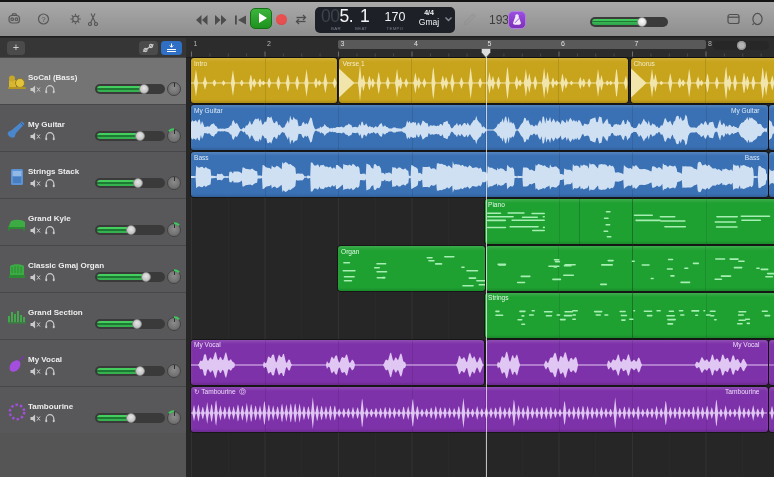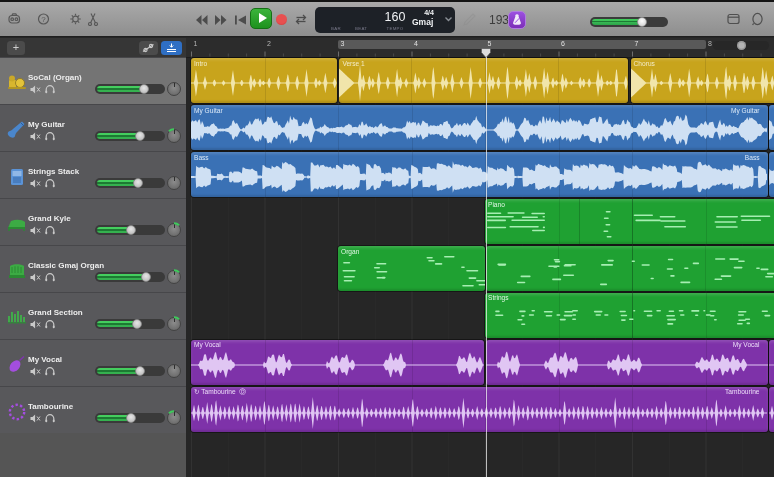--- a/index.html
+++ b/index.html
@@ -28,26 +28,27 @@
 <div class="abs" style="left:250px;top:8px;width:22px;height:21px;border-radius:5px;background:linear-gradient(#3cb43c,#1e921e);border:1px solid #157015"></div>
 <div class="abs" style="left:258.5px;top:13px;width:0;height:0;border-left:8px solid #fff;border-top:5.5px solid transparent;border-bottom:5.5px solid transparent"></div>
 <div class="abs" style="left:276px;top:14px;width:11px;height:11px;border-radius:50%;background:radial-gradient(circle at 50% 42%,#e85050 55%,#c23535)"></div>
 <svg class="abs" style="left:294px;top:14px" width="14" height="11" viewBox="0 0 14 11" fill="none" stroke="#4c4c4c" stroke-width="1.3">
       <path d="M2.5 3.5 H11"></path>
       <path d="M11.5 7.5 H3"></path>
       <path d="M9 1 l2.5 2.5 L9 6" fill="none"></path>
       <path d="M5 5 L2.5 7.5 L5 10" fill="none"></path>
     </svg>
 <div class="abs" style="left:315px;top:7px;width:140px;height:26px;border-radius:5px;background:#1d2127;"></div>
+<div class="abs" style="left:321px;top:6px;width:80px;height:22px;font-size:17.5px;color:#3c434d;white-space:nowrap;letter-spacing:-0.5px">00<span style="color:#f4f6f8">5.<span style="letter-spacing:2px"> </span>1</span></div>
 <div class="abs" style="left:331px;top:25.5px;font-size:4.4px;color:#778;letter-spacing:0.3px">BAR</div>
 <div class="abs" style="left:355px;top:25.5px;font-size:4.4px;color:#778;letter-spacing:0.3px">BEAT</div>
-<div class="abs" style="left:380px;top:9.5px;width:30px;text-align:center;font-size:12.5px;color:#f0f2f4">160</div>
+<div class="abs" style="left:380px;top:9.5px;width:30px;text-align:center;font-size:12.5px;color:#f0f2f4">170</div>
 <div class="abs" style="left:380px;top:25.5px;width:30px;text-align:center;font-size:4.4px;color:#778;letter-spacing:0.3px">TEMPO</div>
 <div class="abs" style="left:412px;top:8.5px;width:34px;text-align:center;font-size:7px;font-weight:bold;color:#f0f2f4">4/4</div>
-<div class="abs" style="left:412px;top:17px;width:34px;font-size:8.5px;font-weight:bold;color:#f0f2f4">Gmaj</div>
+<div class="abs" style="left:412px;top:17px;width:34px;text-align:center;font-size:8.5px;font-weight:normal;color:#f0f2f4">Gmaj</div>
 <svg class="abs" style="left:444px;top:15px" width="9" height="8" viewBox="0 0 9 8" fill="none" stroke="#8a8f96" stroke-width="1.4">
       <path d="M1.5 2.5 L4.5 5.5 L7.5 2.5"></path>
     </svg>
 <svg class="abs" style="left:462px;top:12px;opacity:0.35" width="16" height="15" viewBox="0 0 16 15" fill="none" stroke="#888" stroke-width="1.2">
       <path d="M2 13 L5 12 L13 4 L11 2 L3 10 Z"></path>
     </svg>
 <div class="abs" style="left:489px;top:13px;font-size:12px;color:#3c3c3c">1934</div>
 <div class="abs" style="left:508px;top:11px;width:18px;height:18px;border-radius:5px;background:linear-gradient(#9b4fe0,#7c2fb8);border:1px solid #b07ae0"></div>
 <svg class="abs" style="left:511px;top:13px" width="12" height="13" viewBox="0 0 12 13" fill="#f2eafa">
       <path d="M6 1.2 C7.6 1.2 8 2.4 7.6 3.4 L9.8 9.5 C10.4 11 9.4 11.8 6 11.8 C2.6 11.8 1.6 11 2.2 9.5 L4.4 3.4 C4 2.4 4.4 1.2 6 1.2 Z"></path>
@@ -80,21 +81,21 @@
       <path d="M1 6.5 H10 M1 8.5 H10" stroke-width="1.2"></path>
     </svg>
 <div class="abs" style="left:0;top:57.0px;width:186px;height:47.0px;background:#747474;border-top:1px solid #47474a"></div>
 <svg class="abs" style="left:6px;top:74px" width="22" height="20" viewBox="0 0 22 20">
       <rect x="3" y="6" width="7" height="8" rx="1" fill="#d8b62e"></rect>
       <circle cx="14" cy="9" r="4.5" fill="#e3c33a"></circle>
       <circle cx="14" cy="9" r="4.5" fill="none" stroke="#8a741c" stroke-width="0.8"></circle>
       <circle cx="6" cy="4.5" r="3" fill="#c9a828"></circle>
       <rect x="2" y="13" width="18" height="2" rx="1" fill="#b39622"></rect>
     </svg>
-<div class="abs" style="left:28px;top:73.0px;font-size:8px;font-weight:bold;color:#ededed">SoCal (Organ)</div>
+<div class="abs" style="left:28px;top:73.0px;font-size:8px;font-weight:bold;color:#ededed">SoCal (Bass)</div>
 <svg class="abs" style="left:30px;top:85.0px" width="11" height="9" viewBox="0 0 11 9" fill="#c9c9c9">
       <path d="M0.5 3 h2 l2.6 -2.4 v7.8 l-2.6 -2.4 h-2 Z"></path>
       <path d="M7 2.5 L10 6.5 M10 2.5 L7 6.5" stroke="#c9c9c9" stroke-width="1" fill="none"></path>
     </svg>
 <svg class="abs" style="left:45px;top:85.0px" width="10" height="9" viewBox="0 0 10 9" fill="none" stroke="#c9c9c9" stroke-width="1.2">
       <path d="M1.2 7.5 V4.5 a3.8 3.8 0 0 1 7.6 0 V7.5"></path>
       <rect x="0.4" y="5.6" width="1.8" height="2.6" rx="0.8" fill="#c9c9c9" stroke="none"></rect>
       <rect x="7.8" y="5.6" width="1.8" height="2.6" rx="0.8" fill="#c9c9c9" stroke="none"></rect>
     </svg>
 <div class="abs" style="left:95px;top:84.0px;width:70px;height:10px;border-radius:5px;background:#3a3a3a"></div>

